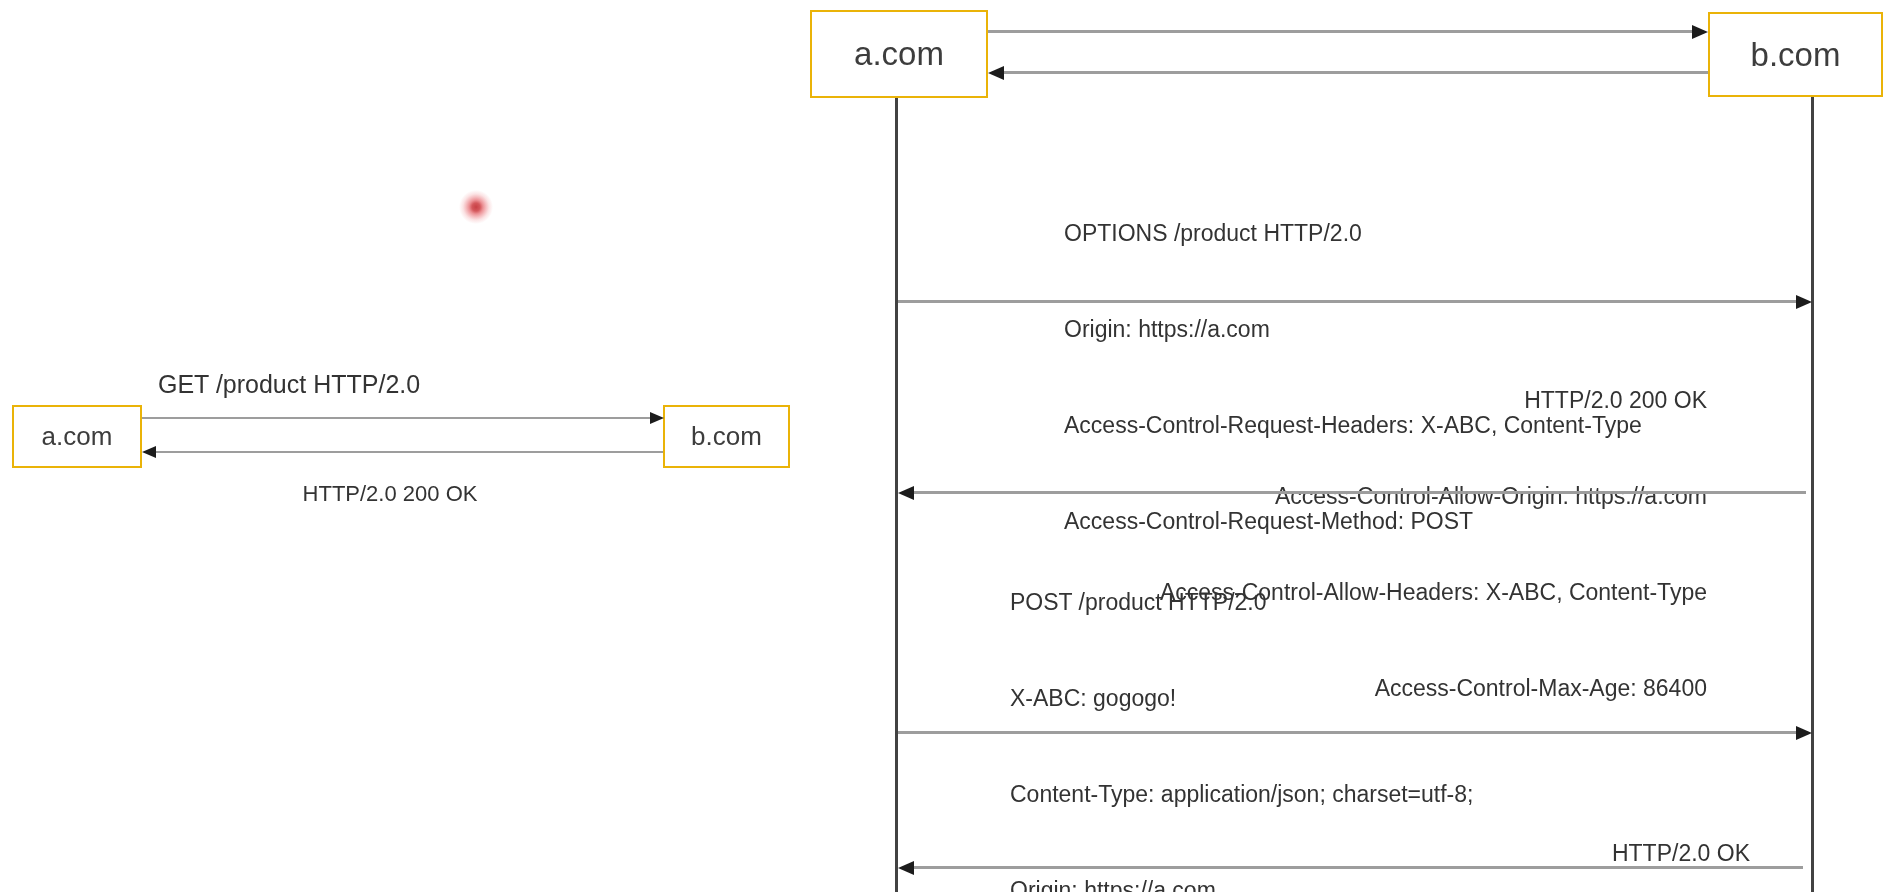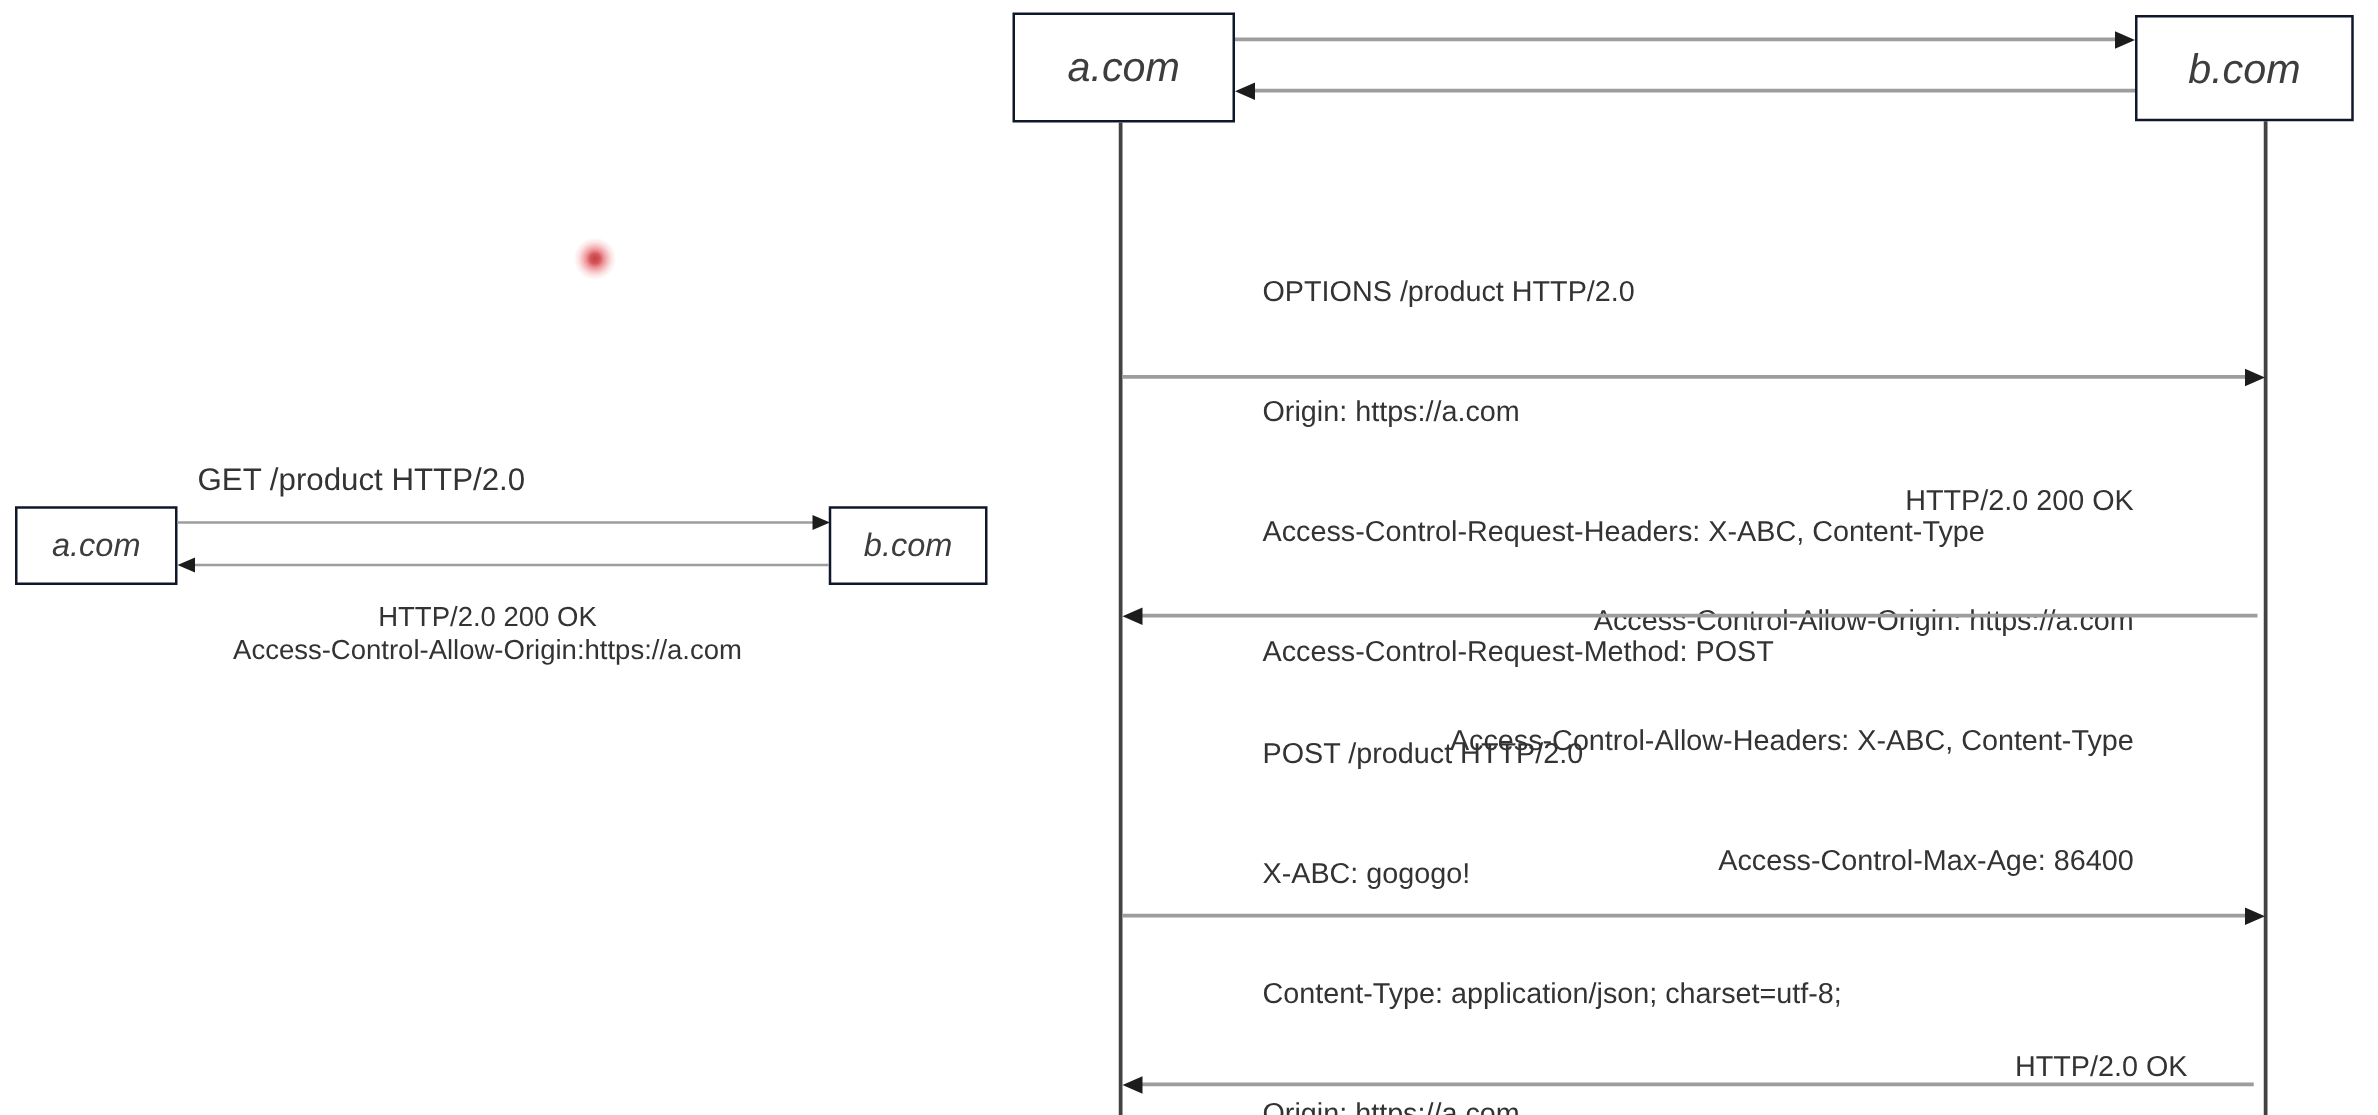--- a/index.html
+++ b/index.html
@@ -2,22 +2,22 @@
 <html><head>
 <meta charset="utf-8">
 <style>
   html,body{margin:0;padding:0;background:#ffffff;}
   .canvas{
     position:relative;width:1902px;height:892px;background:#ffffff;overflow:hidden;
     font-family:"Liberation Sans","DejaVu Sans",sans-serif;color:#333333;
   }
   
   .node{
-    position:absolute;box-sizing:border-box;background:#ffffff;border:2px solid #0f172a;
-    display:flex;align-items:center;justify-content:center;color:#3d3d3d;font-style:italic;
+    position:absolute;box-sizing:border-box;background:#ffffff;border:2px solid #eab308;
+    display:flex;align-items:center;justify-content:center;color:#3d3d3d;
   }
   .hline{position:absolute;background:#9d9d9d;}
   .vline{position:absolute;background:#424242;}
   .head{position:absolute;width:0;height:0;}
   .head-r{border-top:7px solid transparent;border-bottom:7px solid transparent;border-left:16px solid #1c1c1c;}
   .head-l{border-top:7px solid transparent;border-bottom:7px solid transparent;border-right:16px solid #1c1c1c;}
   .head-sm-r{border-top:6px solid transparent;border-bottom:6px solid transparent;border-left:14px solid #1c1c1c;}
   .head-sm-l{border-top:6px solid transparent;border-bottom:6px solid transparent;border-right:14px solid #1c1c1c;}
   .msg{position:absolute;font-size:23px;line-height:32px;color:#333333;white-space:pre;}
   .msg.align-right{text-align:right;}
@@ -31,21 +31,21 @@
   .sq-lifeline-a{left:895px;top:98px;width:3px;height:794px;}
   .sq-lifeline-b{left:1811px;top:97px;width:3px;height:795px;}
   .sq-m1-line{left:898px;top:300px;width:899px;height:3px;}
   .sq-m1-head{left:1796px;top:295px;}
   .sq-m2-line{left:912px;top:491px;width:894px;height:3px;}
   .sq-m2-head{left:898px;top:486px;}
   .sq-m3-line{left:898px;top:731px;width:899px;height:3px;}
   .sq-m3-head{left:1796px;top:726px;}
   .sq-m4-line{left:912px;top:866px;width:891px;height:3px;}
   .sq-m4-head{left:898px;top:861px;}
-  .sq-msg1{left:1010px;top:153px;}
+  .sq-msg1{left:1064px;top:153px;}
   .sq-msg2{right:195px;top:320px;}
   .sq-msg3{left:1010px;top:522px;}
   .sq-msg4{right:152px;top:773px;}
   
   .sp-box-a{left:12px;top:405px;width:130px;height:63px;font-size:26px;}
   .sp-box-b{left:663px;top:405px;width:127px;height:63px;font-size:26px;}
   .sp-arrow1{left:142px;top:417px;width:509px;height:2px;}
   .sp-arrow1-head{left:650px;top:412px;}
   .sp-arrow2{left:155px;top:451px;width:508px;height:2px;}
   .sp-arrow2-head{left:142px;top:446px;}
@@ -70,21 +70,20 @@
     <div class="node sp-box-a">a.com</div>
     <div class="node sp-box-b">b.com</div>
 
     <div class="hline sp-arrow1"></div>
     <div class="head head-sm-r sp-arrow1-head"></div>
     <div class="hline sp-arrow2"></div>
     <div class="head head-sm-l sp-arrow2-head"></div>
 
     <div class="sp-response-label">
       <div>HTTP/2.0 200 OK</div>
-      <div>Access-Control-Allow-Origin:https://a.com</div>
     </div>
   </div>
 
   <div class="laser-dot"></div>
 
   <div>
 
     <div class="node sq-box-a">a.com</div>
     <div class="node sq-box-b">b.com</div>
 

